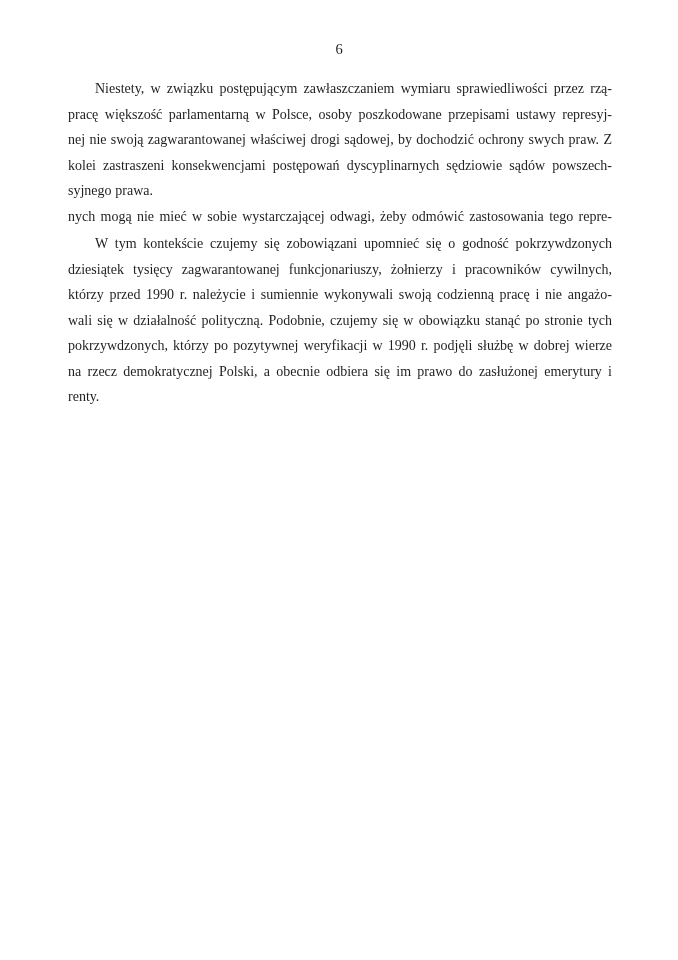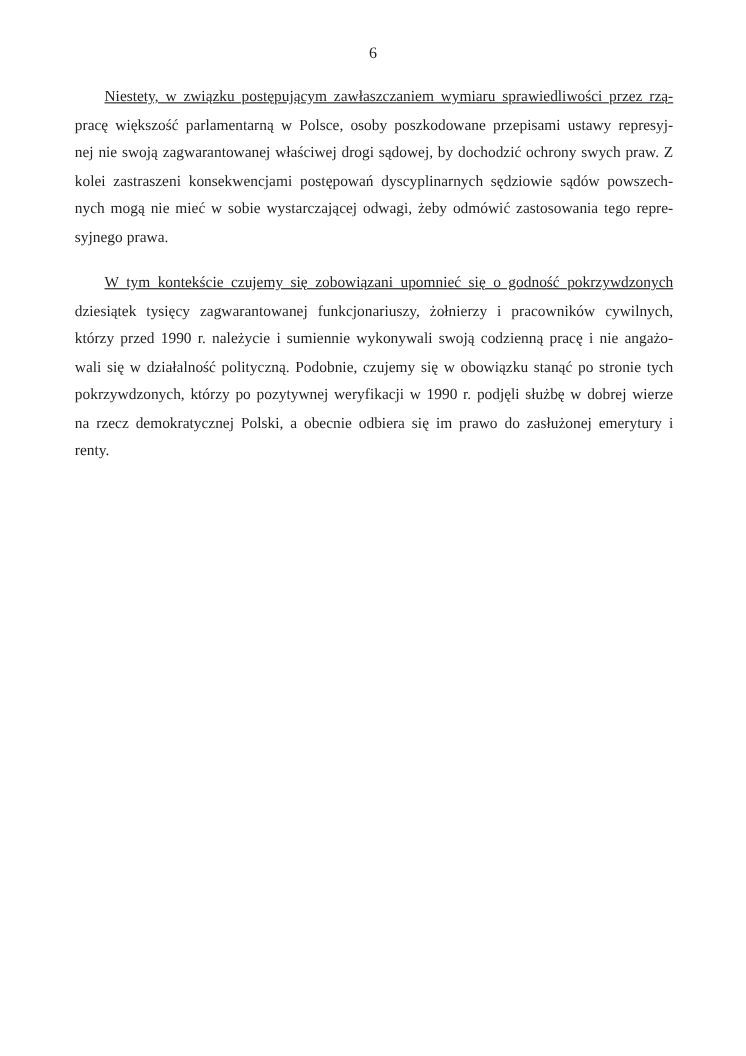--- a/index.html
+++ b/index.html
@@ -37,49 +37,48 @@
     width: 544px;
     font-size: 14px;
     line-height: 25.5px;
     color: #1f1f1f;
   }
   .paragraph {
     margin: 0;
     padding: 0;
   }
   .paragraph + .paragraph {
-    margin-top: 16px;
+    margin-top: 2px;
   }
   .line {
     text-align: justify;
     text-align-last: justify;
     word-spacing: 0.02em;
   }
   .line.first {
     padding-left: 27px;
-    text-decoration: underline;
   }
   .line.para-last {
     text-align: left;
     text-align-last: left;
   }
 </style>
 </head>
 <body>
 
 <div class="page">
   <div class="page-number">6</div>
   <div class="doc-body" id="doc-body">
       <div class="paragraph">
         <div class="line first">Niestety, w związku postępującym zawłaszczaniem wymiaru sprawiedliwości przez rzą-</div>
         <div class="line">pracę większość parlamentarną w Polsce, osoby poszkodowane przepisami ustawy represyj-</div>
         <div class="line">nej nie swoją zagwarantowanej właściwej drogi sądowej, by dochodzić ochrony swych praw. Z</div>
         <div class="line">kolei zastraszeni konsekwencjami postępowań dyscyplinarnych sędziowie sądów powszech-</div>
+        <div class="line para-last">syjnego prawa.</div>
         <div class="line">nych mogą nie mieć w sobie wystarczającej odwagi, żeby odmówić zastosowania tego repre-</div>
-        <div class="line para-last">syjnego prawa.</div>
       </div>
       <div class="paragraph">
         <div class="line first">W tym kontekście czujemy się zobowiązani upomnieć się o godność pokrzywdzonych</div>
         <div class="line">dziesiątek tysięcy zagwarantowanej funkcjonariuszy, żołnierzy i pracowników cywilnych,</div>
         <div class="line">którzy przed 1990 r. należycie i sumiennie wykonywali swoją codzienną pracę i nie angażo-</div>
         <div class="line">wali się w działalność polityczną. Podobnie, czujemy się w obowiązku stanąć po stronie tych</div>
         <div class="line">pokrzywdzonych, którzy po pozytywnej weryfikacji w 1990 r. podjęli służbę w dobrej wierze</div>
         <div class="line">na rzecz demokratycznej Polski, a obecnie odbiera się im prawo do zasłużonej emerytury i</div>
         <div class="line para-last">renty.</div>
       </div>

